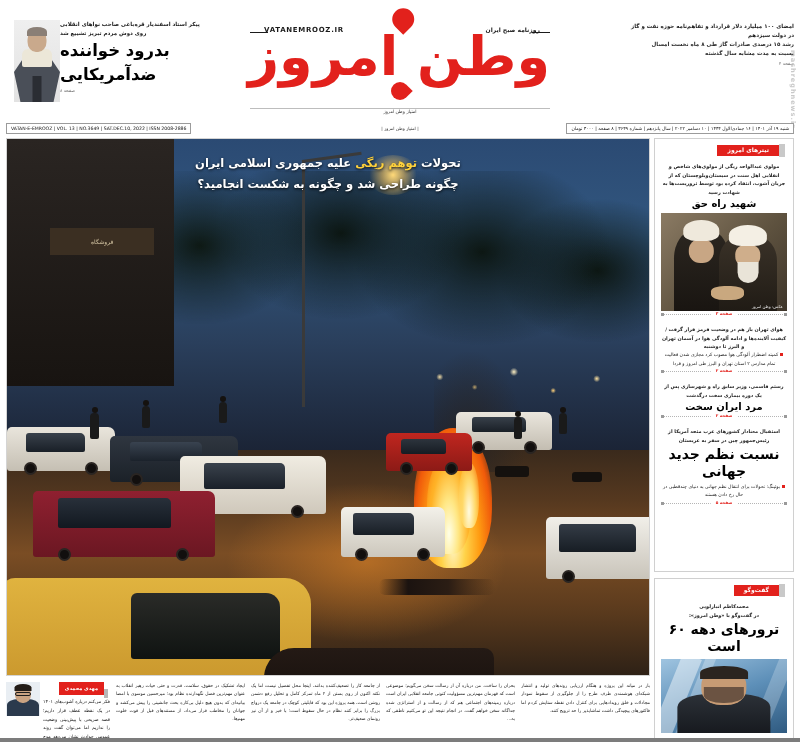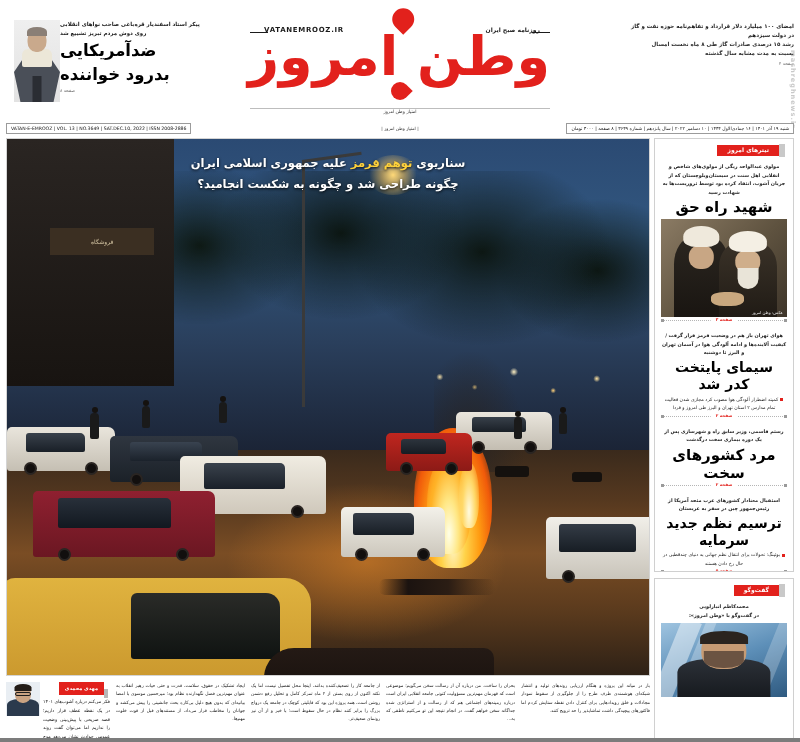--- a/index.html
+++ b/index.html
@@ -187,21 +187,21 @@
 
   .sb-banner { display:flex; align-items:center; justify-content:flex-start;
                height:13px; margin-bottom:5px; }
   .sb-banner .bar { background:#e2211c; color:#fff; font-size:6px; font-weight:800;
                     padding:2px 10px 3px; line-height:1; }
   .sb-banner .tick { width:6px; height:13px; background:#c9c9c9; margin-right:2px; }
 
   .sb-item { margin-bottom:2px; }
   .sb-lede { font-size:4.9px; line-height:1.75; color:#1d1d1d; text-align:center;
              font-weight:700; direction:rtl; }
-  .sb-head { font-size:15px; font-weight:900; color:#000; text-align:center;
+  .sb-head { font-size:10px; font-weight:900; color:#000; text-align:center;
              line-height:1.2; margin:2px 0 3px; direction:rtl; letter-spacing:-0.5px; }
   .sb-head.two { font-size:14px; }
   .sb-bullets { font-size:4.7px; line-height:1.8; color:#222; text-align:center;
                 direction:rtl; position:relative; padding-right:0; }
   .sb-bullets .dot { display:inline-block; width:3px; height:3px; background:#e2211c;
                      vertical-align:middle; margin-left:2px; }
   .sb-sep { position:relative; height:9px; margin:3px 0 2px;
             border-top:1px dotted #b5b5b5; }
   .sb-sep .pg { position:absolute; left:50%; top:-4px; transform:translateX(-50%);
                 background:#fff; padding:0 5px; font-size:4.2px; color:#e2211c; font-weight:800; }
@@ -284,22 +284,22 @@
       <div class="mh-photo">
         <div class="body"></div>
           <div class="tie"></div>
         <div class="scarf"></div>
           <div class="head"></div>
           <div class="hair"></div>
       </div>
       <div class="mh-txt">
         <div class="mh-kicker">پیکر استاد اسفندیار قره‌باغی صاحب نواهای انقلابی</div>
         <div class="mh-kicker">روی دوش مردم تبریز تشییع شد</div>
+        <div class="mh-title">بدرود خواننده</div>
         <div class="mh-title">ضدآمریکایی</div>
-        <div class="mh-title">بدرود خواننده</div>
         <div class="mh-page">صفحه ۸</div>
       </div>
     </div>
 
     <div class="logo-wrap">
       <div class="ornament"></div>
       <div class="logo-rule-l"></div>
       <div class="logo-rule-r"></div>
       <div class="logo-url">VATANEMROOZ.IR</div>
       <div class="logo-tag">روزنامه صبح ایران</div>
@@ -403,21 +403,21 @@
           <div class="wheel" style="left:14%"></div>
           <div class="wheel" style="right:14%"></div>
         </div>
       <div class="car c-yellowbig">
           <div class="win"></div>
         </div>
       <div class="car c-blackfront"></div>
 
       <div class="lead-kicker">
         <div>
-          <span>سناریوی </span><span class="hl">توهم قرمز</span><span> علیه جمهوری اسلامی ایران</span>
+          <span>تحولات </span><span class="hl">توهم ریگی</span><span> علیه جمهوری اسلامی ایران</span>
         </div>
         <div>چگونه طراحی شد و چگونه به شکست انجامید؟</div>
       </div>
 
     </div>
 
     <div class="sidebar">
 
       <div class="sb-box top">
         <div class="sb-banner">
@@ -444,62 +444,62 @@
           </div>
           <div class="sb-sep">
             <span class="e l"></span>
               <span class="e r"></span>
             <span class="pg">صفحه ۳</span>
           </div>
         </div>
 
         <div class="sb-item">
           <div class="sb-lede">هوای تهران باز هم در وضعیت قرمز قرار گرفت / کیفیت آلاینده‌ها و ادامه آلودگی هوا در آسمان تهران و البرز تا دوشنبه</div>
-          <div class="sb-head two">سیمای پایتخت کدر شد</div>
           <div class="sb-bullets">
             <span class="dot"></span><span>کمیته اضطرار آلودگی هوا مصوب کرد مجازی شدن فعالیت تمام مدارس ۲ استان تهران و البرز طی امروز و فردا</span>
           </div>
           <div class="sb-sep">
             <span class="e l"></span>
               <span class="e r"></span>
             <span class="pg">صفحه ۲</span>
           </div>
         </div>
 
         <div class="sb-item">
           <div class="sb-lede">رستم قاسمی، وزیر سابق راه و شهرسازی پس از یک دوره بیماری سخت درگذشت</div>
-          <div class="sb-head">مرد کشورهای سخت</div>
+          <div class="sb-head">مرد ایران سخت</div>
           <div class="sb-sep">
             <span class="e l"></span>
               <span class="e r"></span>
             <span class="pg">صفحه ۲</span>
           </div>
         </div>
 
         <div class="sb-item">
           <div class="sb-lede">استقبال معنادار کشورهای عرب متحد آمریکا از رئیس‌جمهور چین در سفر به عربستان</div>
-          <div class="sb-head two">ترسیم نظم جدید سرمایه</div>
+          <div class="sb-head two">نسبت نظم جدید جهانی</div>
           <div class="sb-bullets">
             <span class="dot"></span><span>بوئینگ: تحولات برای انتقال نظم جهانی به دنیای چندقطبی در حال رخ دادن هستند</span>
           </div>
           <div class="sb-sep">
             <span class="e l"></span>
               <span class="e r"></span>
             <span class="pg">صفحه ۵</span>
           </div>
         </div>
       </div>
 
       <div class="sb-box talk">
         <div class="sb-banner">
           <div class="tick"></div>
           <div class="bar">گفت‌وگو</div>
         </div>
         <div class="sb-lede">محمدکاظم انبارلویی</div>
         <div class="sb-lede">در گفت‌وگو با «وطن امروز»:</div>
+        <div class="sb-head two">ترورهای دهه ۶۰ است</div>
         <div class="iv-photo">
           <div class="shard s1"></div>
             <div class="shard s2"></div>
             <div class="shard s3"></div>
           <div class="body"></div>
             <div class="face"></div>
             <div class="beard"></div>
             <div class="hair"></div>
         </div>
 

